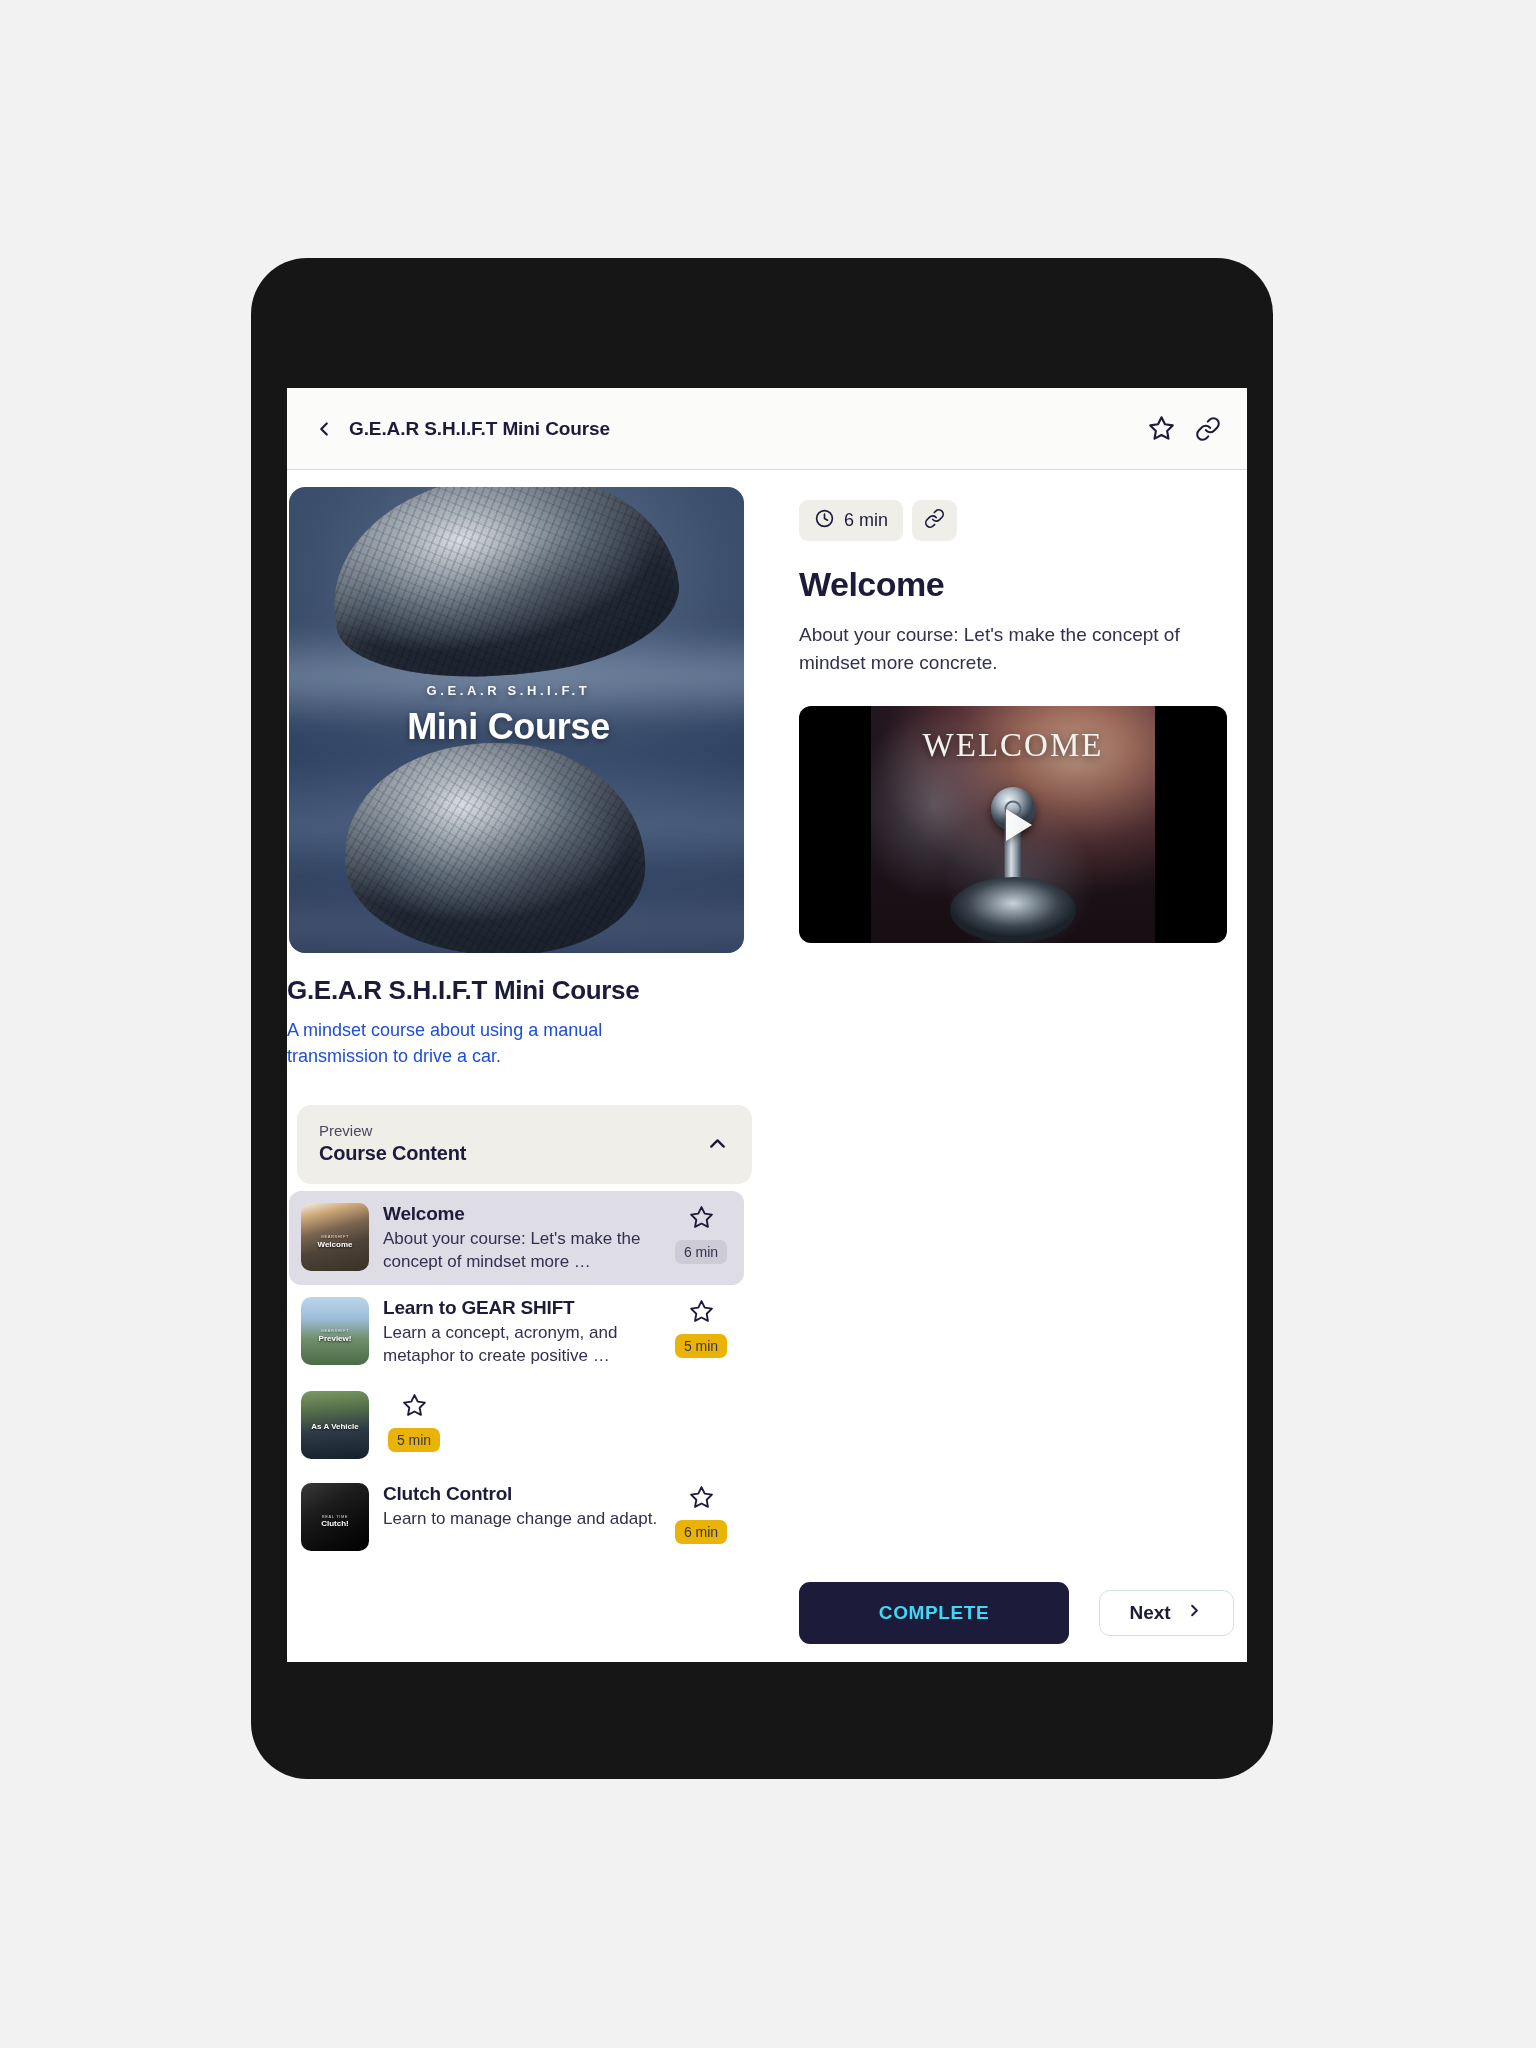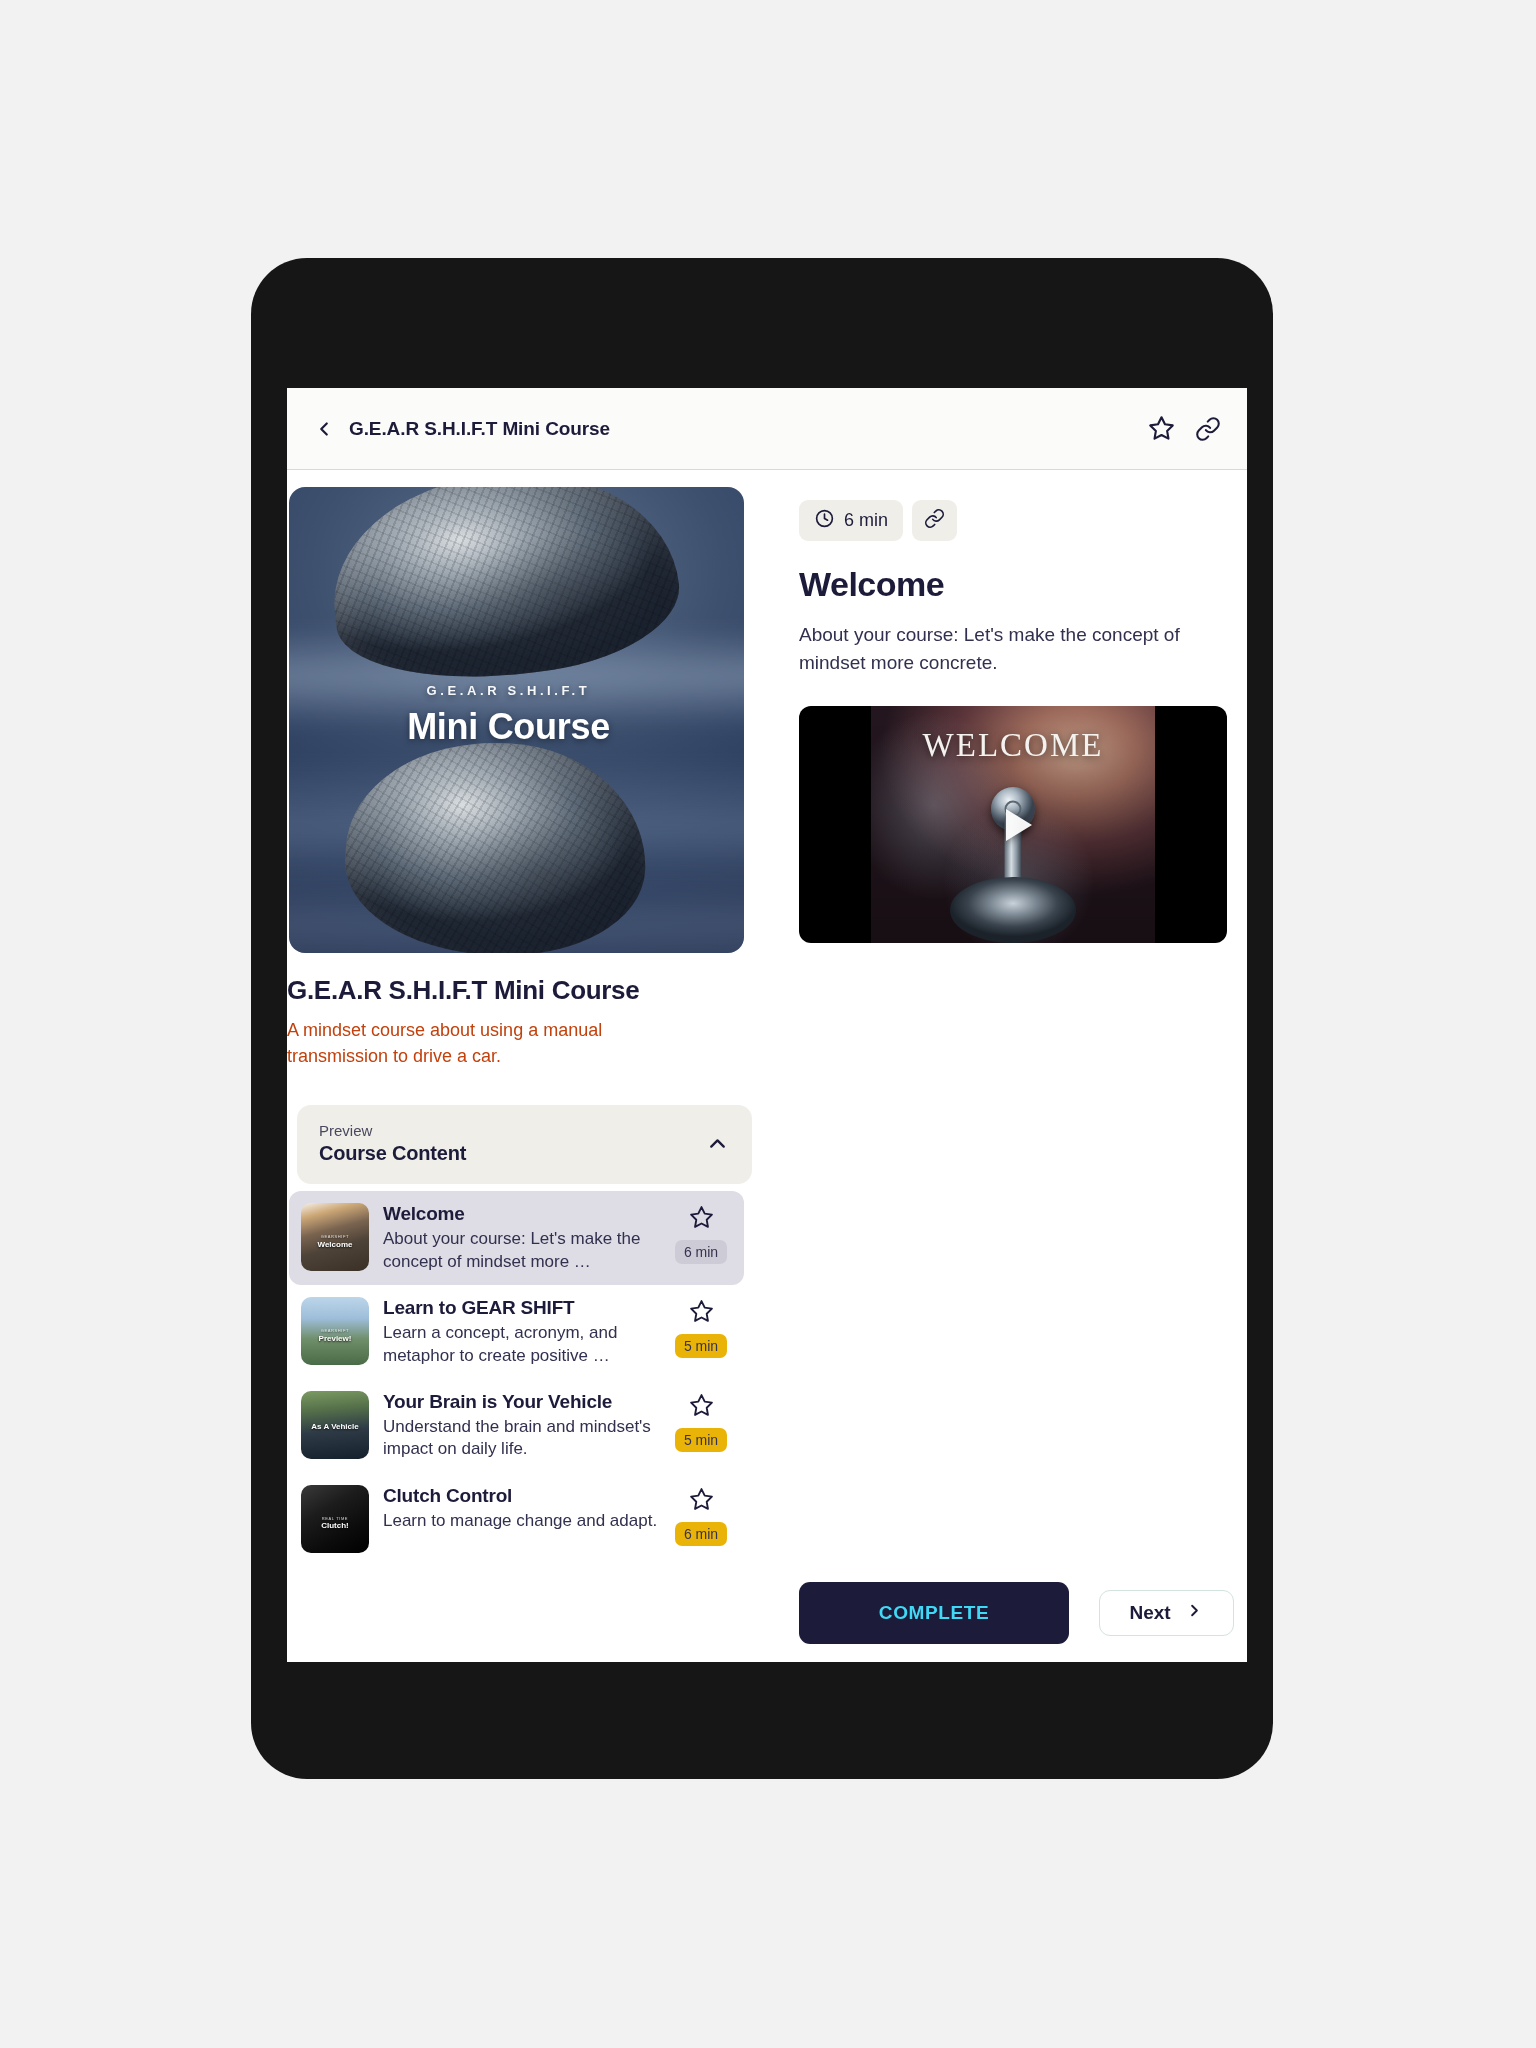--- a/index.html
+++ b/index.html
@@ -185,21 +185,21 @@
     font-size: 26px;
     font-weight: bold;
     color: #1d1b3a;
     letter-spacing: -0.3px;
     margin: 22px 0 0 0;
     white-space: nowrap;
   }
   .course-desc {
     font-size: 18px;
     line-height: 1.45;
-    color: #c2410c;
+    color: #1d4ed8;
     margin-top: 11px;
     width: 400px;
   }
 
   
   .accordion {
     margin: 36px 2px 0 10px;
     width: 455px;
     background: #efeee8;
     border-radius: 14px;
@@ -551,24 +551,20 @@
               </div>
             </div>
 
             <div class="lesson">
               <div class="lesson-thumb th-brain">
                 <div class="tl">
                   <span class="tk"></span>
                   <span>As A Vehicle</span>
                 </div>
               </div>
-              <div class="lesson-body">
-                <div class="lesson-title">Your Brain is Your Vehicle</div>
-                <div class="lesson-desc">Understand the brain and mindset's impact on daily life.</div>
-              </div>
               <div class="lesson-right">
                 <span class="lesson-star">
                   <svg width="25" height="25" viewBox="0 0 24 24" fill="none" stroke="#1d1b3a" stroke-width="1.8" stroke-linecap="round" stroke-linejoin="round">
                       <polygon points="12 2 15.09 8.26 22 9.27 17 14.14 18.18 21.02 12 17.77 5.82 21.02 7 14.14 2 9.27 8.91 8.26 12 2"></polygon>
                     </svg>
                 </span>
                 <span class="dur-chip">5 min</span>
               </div>
             </div>
 

